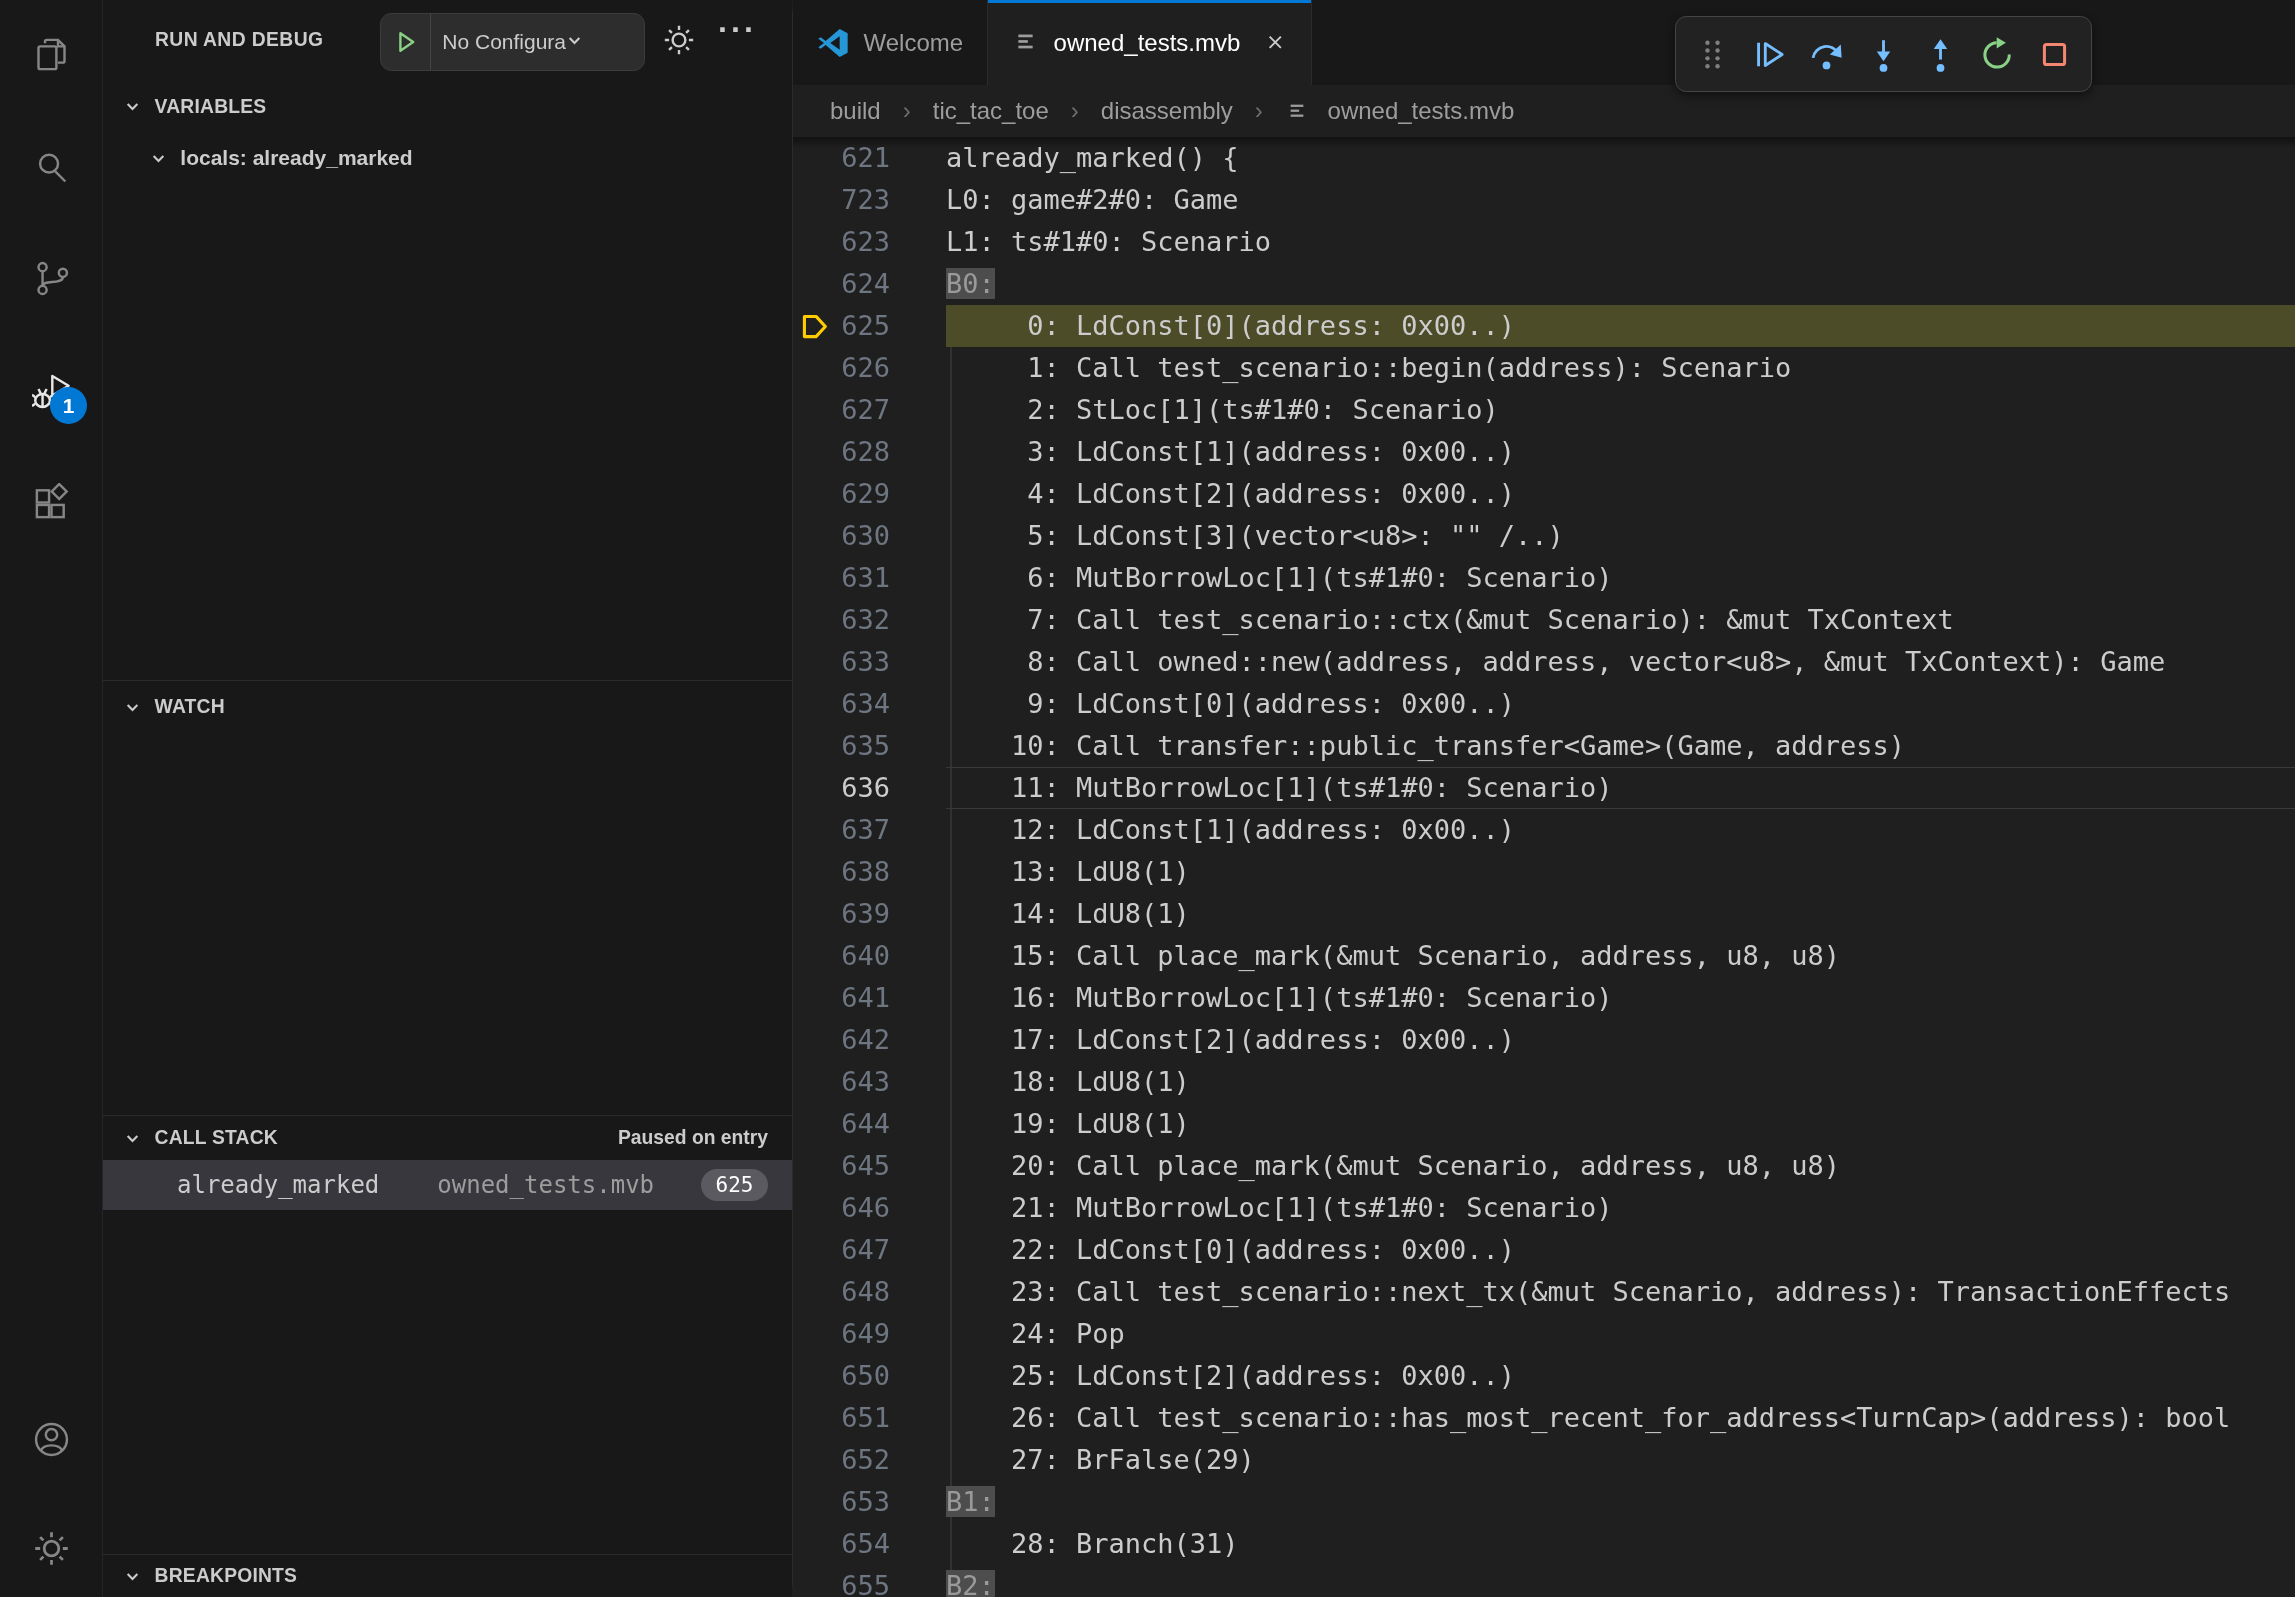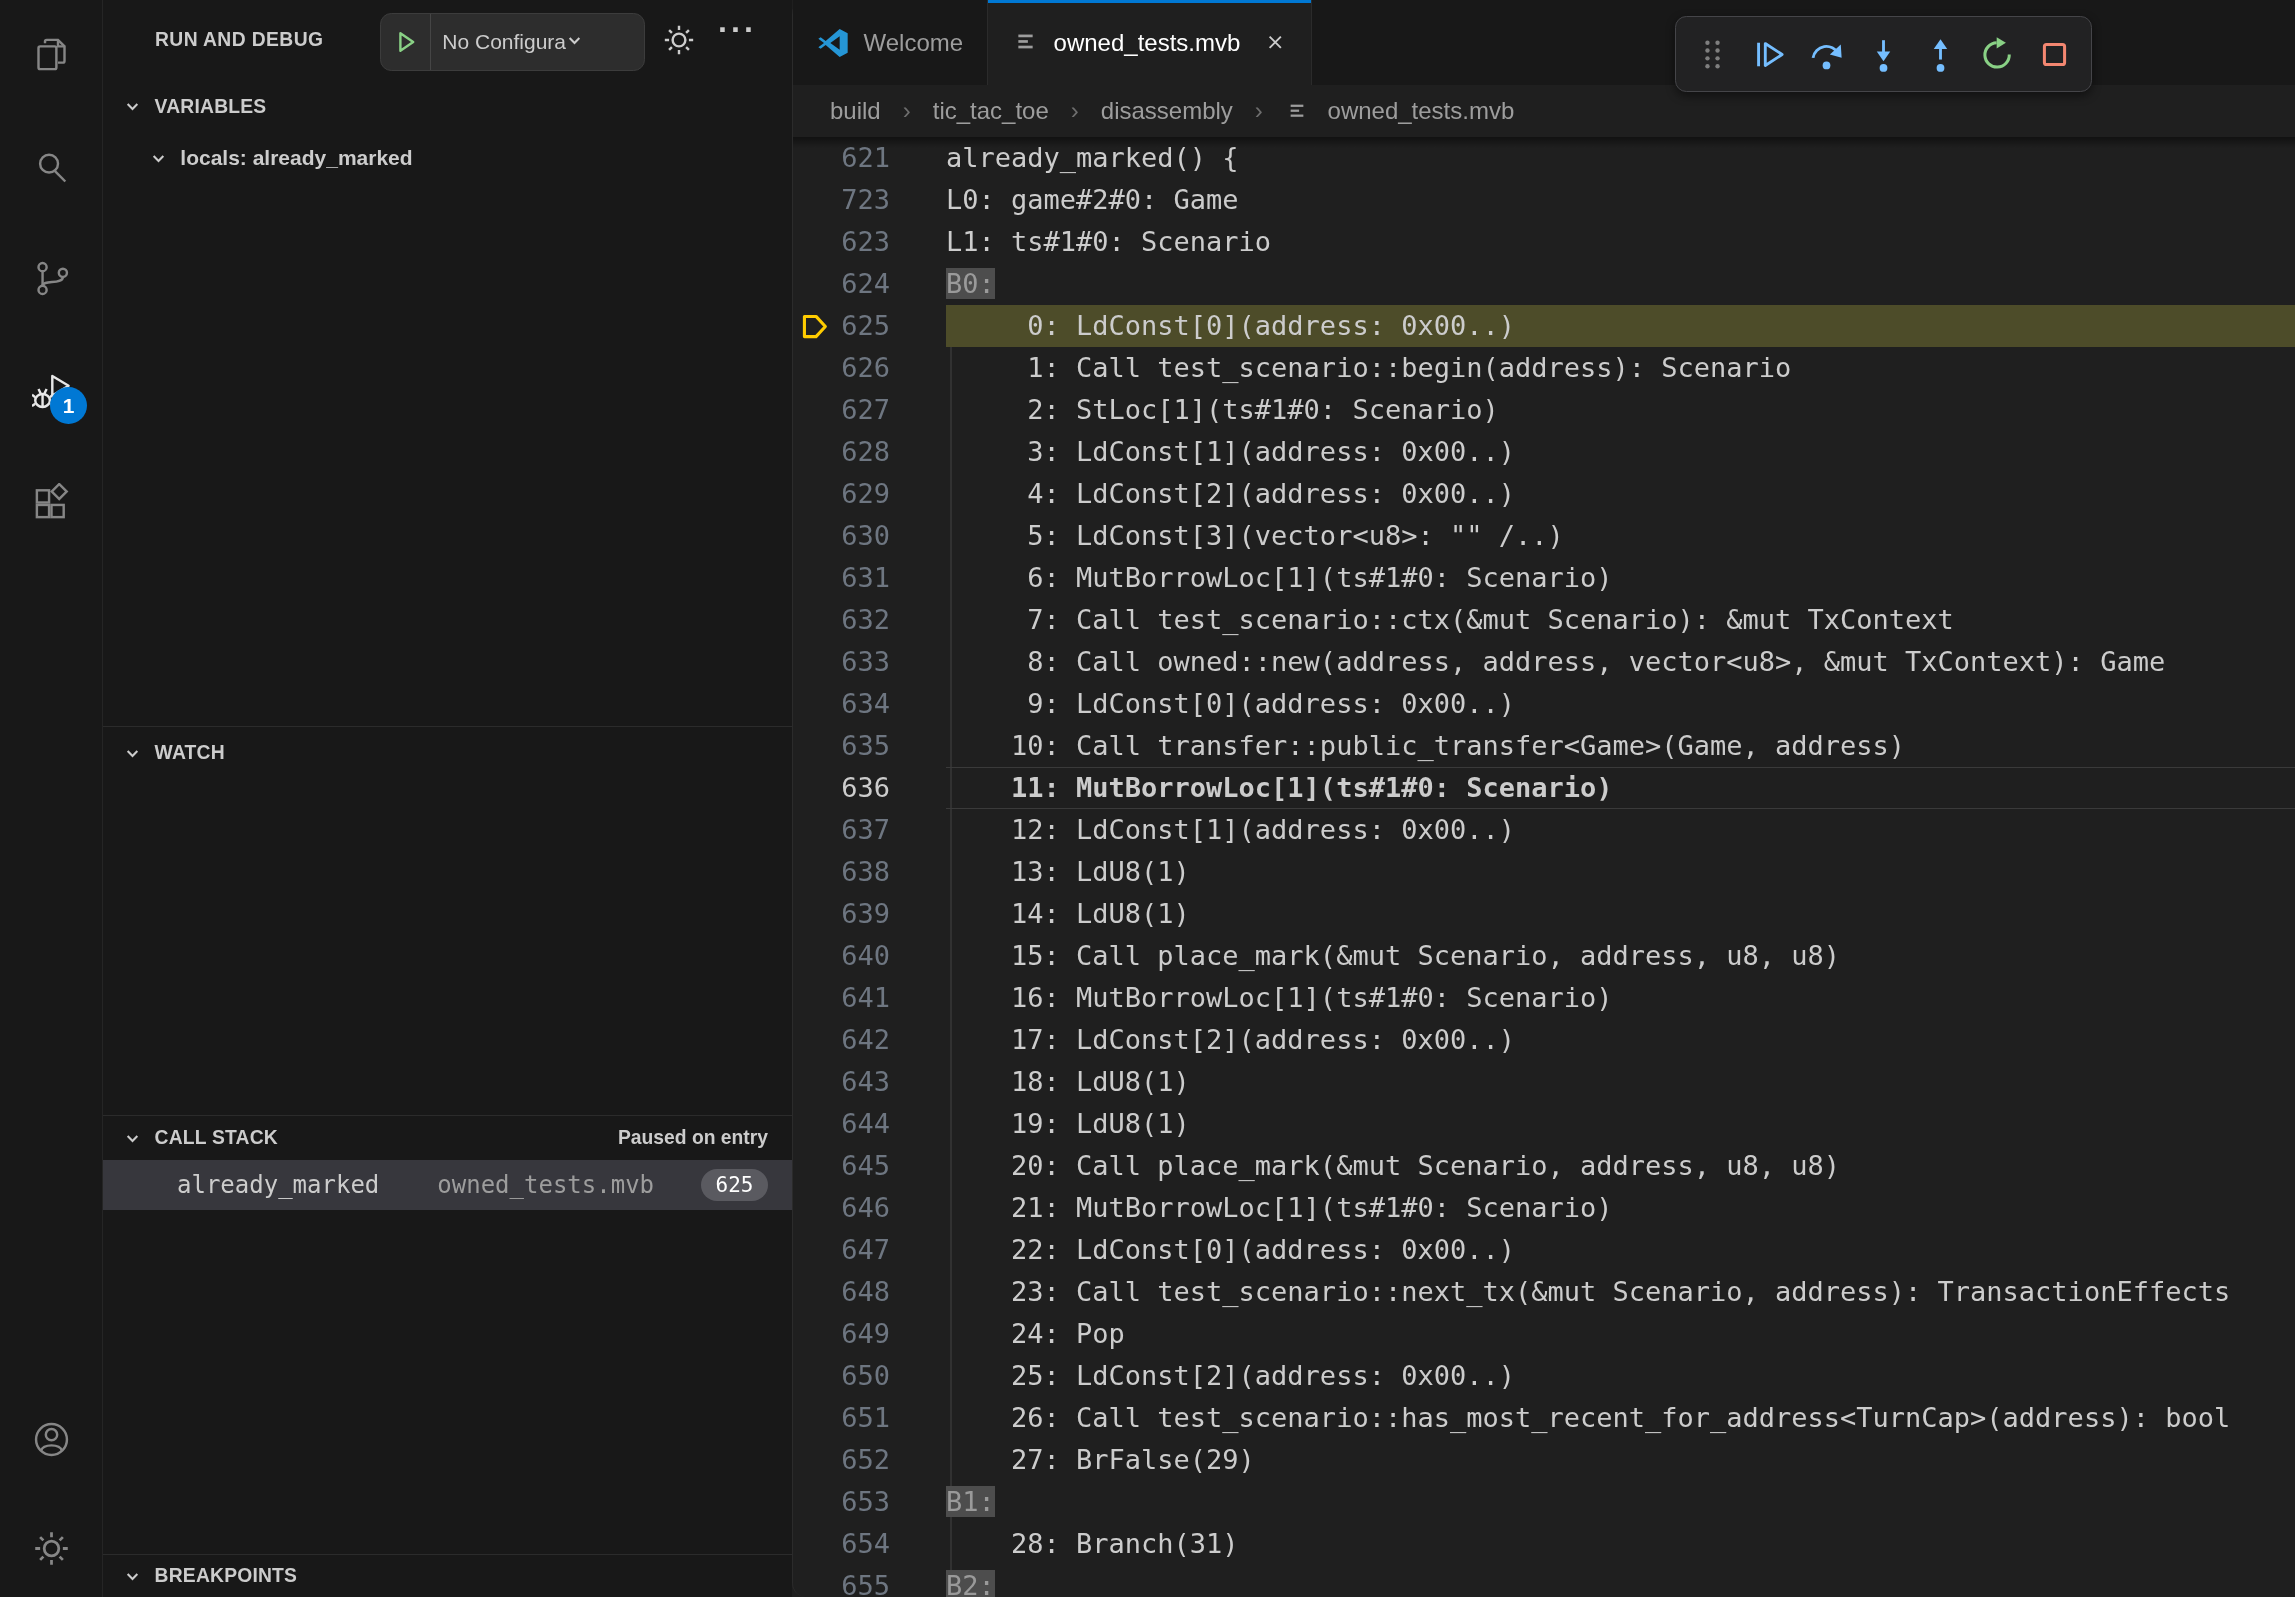--- a/index.html
+++ b/index.html
@@ -71,21 +71,21 @@
   #code { position:absolute; left:0; top:137px; right:0; bottom:0; overflow:hidden; }
   #indent-guide { position:absolute; left:157px; top:209px; bottom:-3.2px; width:1.6px; background:#313131; }
   .crow { position:relative; display:flex; height:42px; }
   .gut { width:97px; flex:none; display:flex; align-items:center; justify-content:flex-end; position:relative; }
   .lnum { font-family:"DejaVu Sans Mono", monospace; font-size:27px; color:#6e7681; line-height:42px; }
   .crow.cursor .lnum { color:#cccccc; }
   .marker { position:absolute; left:6.4px; top:5.6px; }
   .ltxt { flex:1; margin-left:56px; white-space:pre; font-family:"DejaVu Sans Mono", monospace;
     font-size:27px; line-height:42px; color:#cccccc; }
   .crow.current .ltxt { background:#4d4c29; }
-  .crow.cursor .ltxt { border-top:1.6px solid #3a3a3a; border-bottom:1.6px solid #3a3a3a; line-height:39px;font-weight:bold; }
+  .crow.cursor .ltxt { border-top:1.6px solid #3a3a3a; border-bottom:1.6px solid #3a3a3a; line-height:39px; }
   .blabel { background:#4d4d4d; color:#9a9a9a; }
   #scroll-shadow { position:absolute; left:0; top:137px; right:0; height:11.3px; z-index:3;
     background:linear-gradient(to bottom, rgba(0,0,0,.45), rgba(0,0,0,0)); pointer-events:none; }
 </style>
 </head>
 <body>
 
 <div id="activitybar">
   <div class="act-item" style="top:35px">
     <svg viewBox="0 0 48 48" fill="none" stroke="currentColor" stroke-width="3">
@@ -175,21 +175,21 @@
   </div>
   <div class="tree-row" style="top:134px">
     <span class="chev">
       <svg width="21" height="21" viewBox="0 0 26 26" fill="none" stroke="currentColor" stroke-width="2.6">
           <path d="M7 10 L13 16 L19 10"></path>
         </svg>
     </span>
     <span class="lbl">locals: already_marked</span>
   </div>
 
-  <div class="section-head divider-top" style="top:726px;height:53px">
+  <div class="section-head divider-top" style="top:680px;height:53px">
     <span class="chev">
       <svg width="21" height="21" viewBox="0 0 26 26" fill="none" stroke="currentColor" stroke-width="2.6">
           <path d="M7 10 L13 16 L19 10"></path>
         </svg>
     </span>
     <span class="lbl">WATCH</span>
   </div>
 
   <div class="section-head divider-top" style="top:1115px;height:45px">
     <span class="chev">

